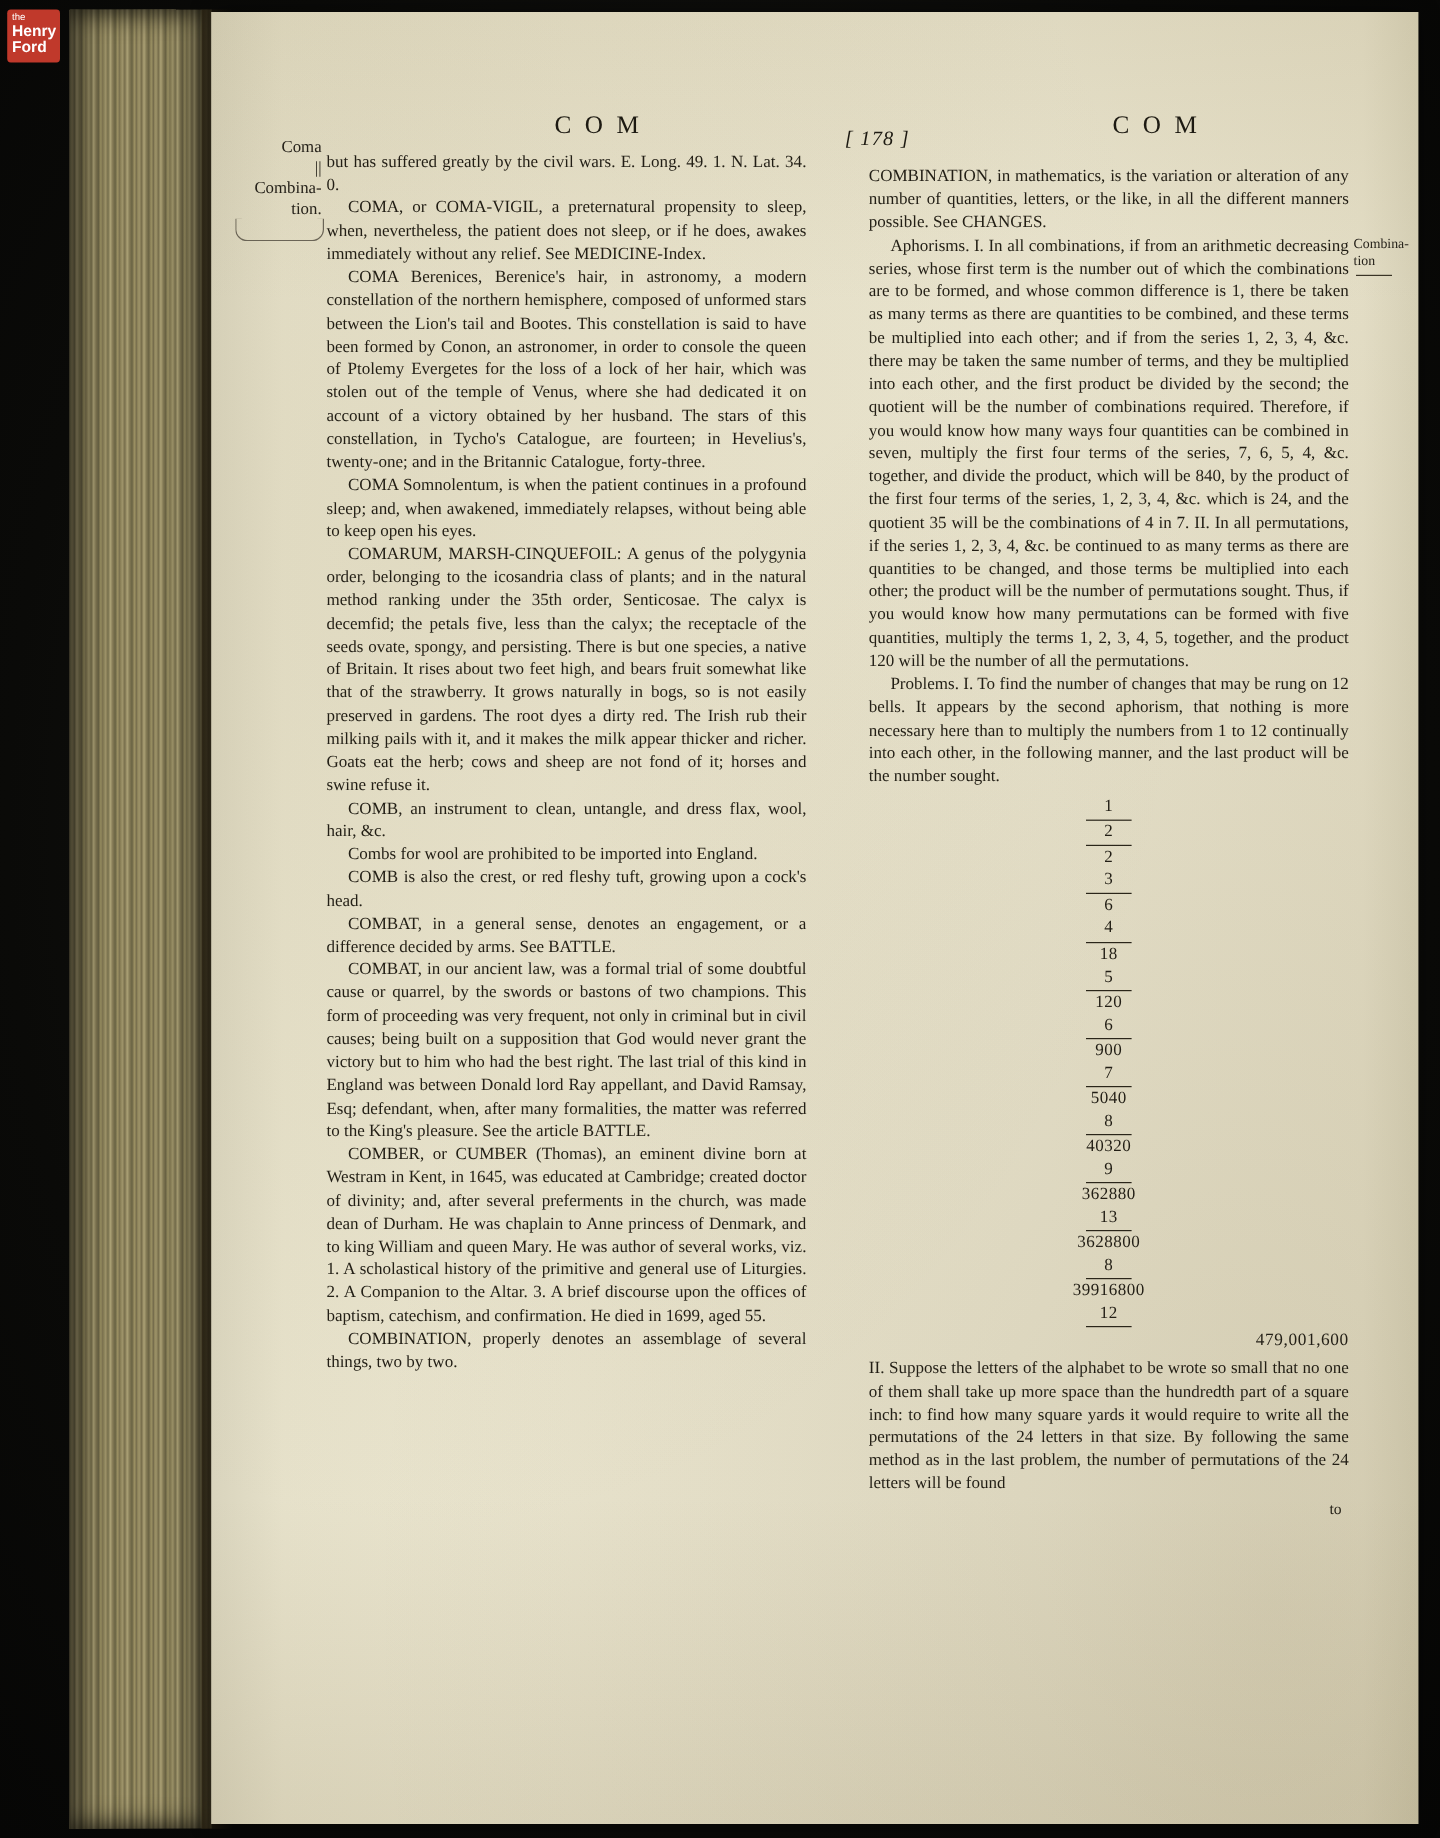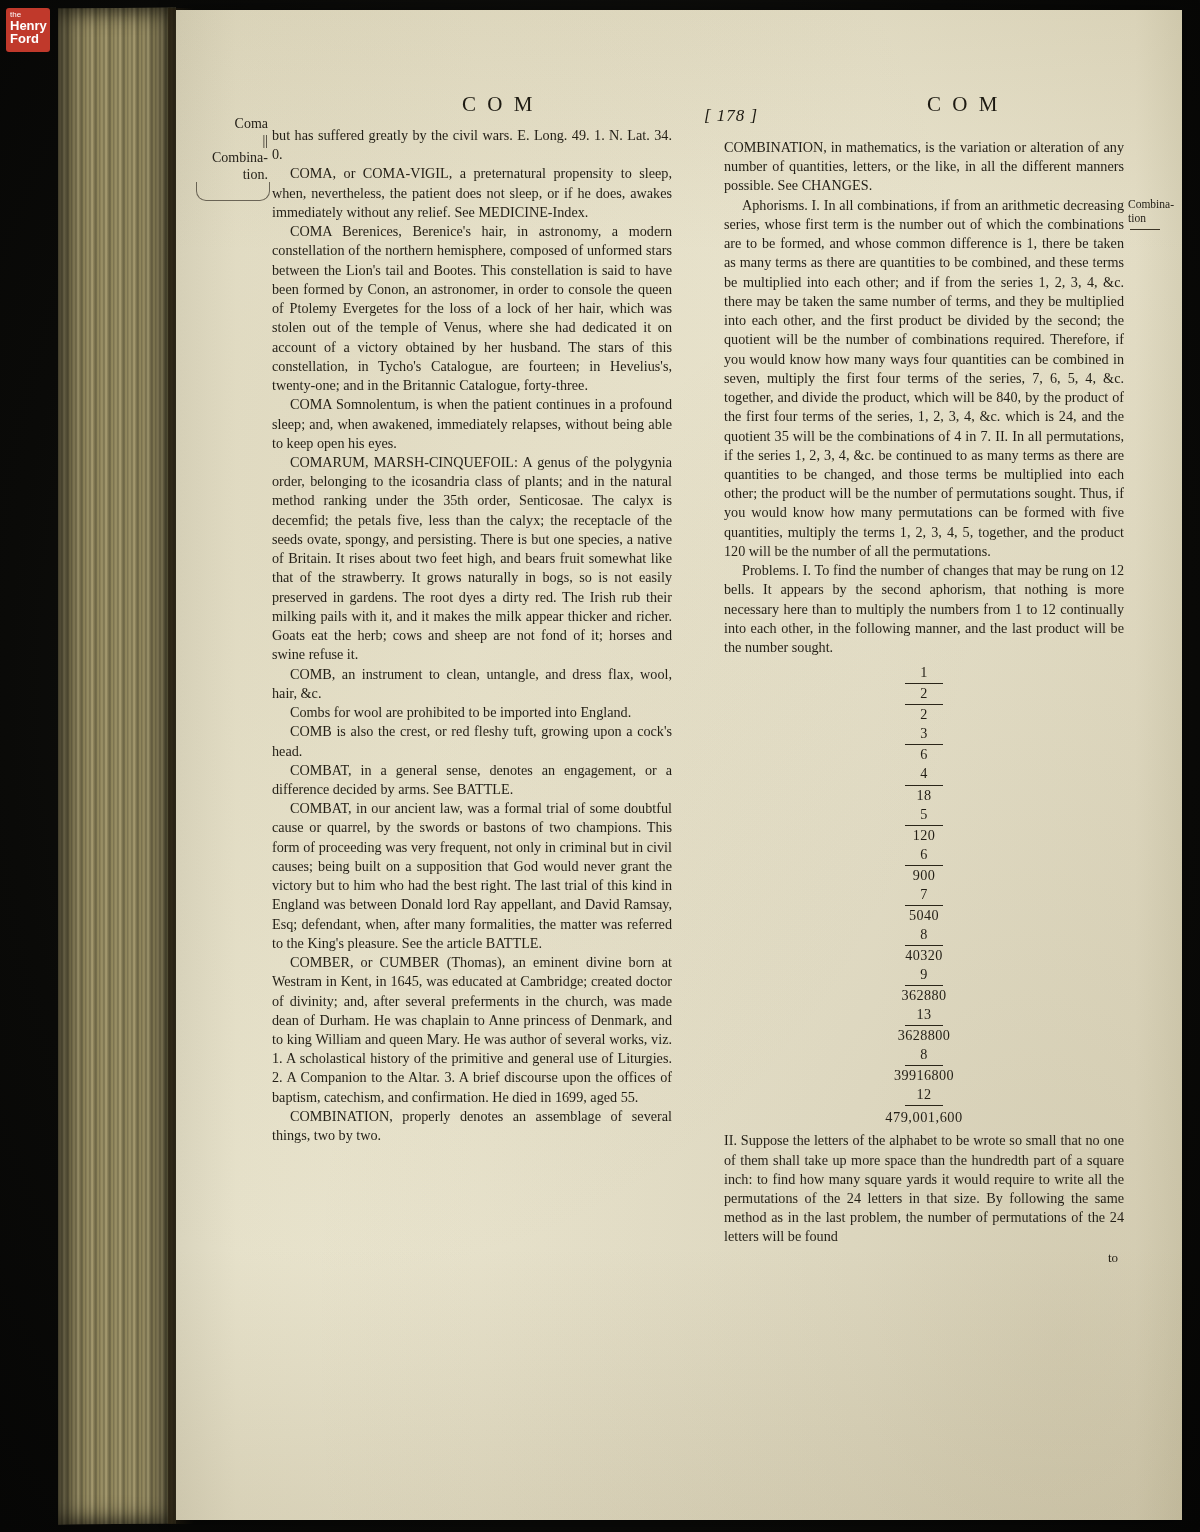--- a/index.html
+++ b/index.html
@@ -202,21 +202,21 @@
   .fact-table .mult span {
     display: inline-block;
     border-bottom: 1px solid #2a2519;
     padding: 0 6px 1px 6px;
     min-width: 26px;
   }
   .fact-table .prod {
     display: block;
   }
   .fact-final {
-    text-align: center;
+    text-align: right;
     font-size: 14.4px;
     letter-spacing: 0.5px;
     margin-top: 2px;
     margin-bottom: 2px;
   }
   .catchword {
     text-align: right;
     font-size: 13px;
     margin-top: 2px;
     padding-right: 6px;

